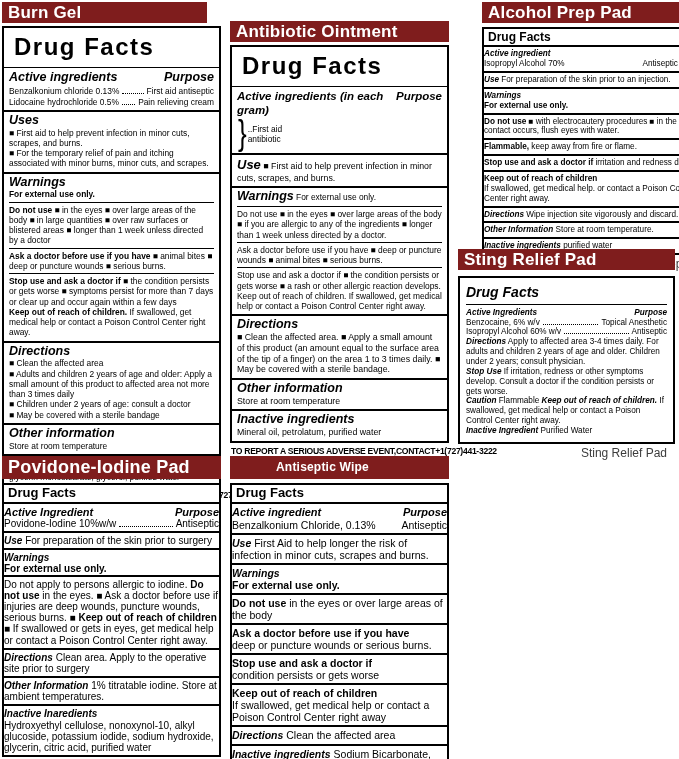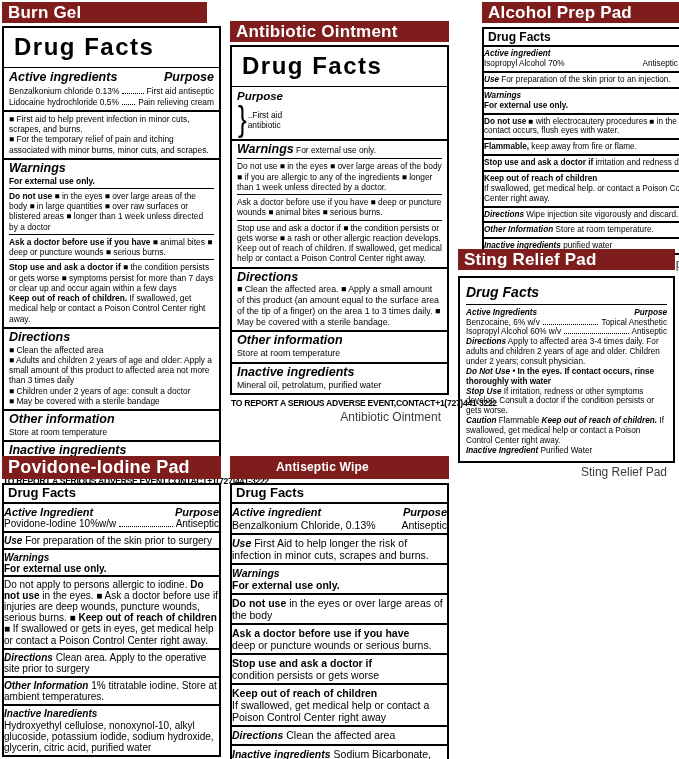--- a/index.html
+++ b/index.html
@@ -75,20 +75,21 @@
         <span class="leader"></span>
         <span>First aid antiseptic</span>
       </div>
       <div class="flexrow">
         <span>Lidocaine hydrochloride 0.5%</span>
         <span class="leader"></span>
         <span>Pain relieving cream</span>
       </div>
     </div>
     <div class="sec t8">
+      <div class="sechdr12">Uses</div>
       <p>■ First aid to help prevent infection in minor cuts, scrapes, and burns.</p>
       <p>■ For the temporary relief of pain and itching associated with minor burns, minor cuts, and scrapes.</p>
     </div>
     <div class="sec t8">
       <div class="sechdr12">Warnings</div>
       <p class="b">For external use only.</p>
       <div class="thinline"></div>
       <p><span class="b">Do not use</span><span> ■ in the eyes  ■ over large areas of the body  ■ in large quantities  ■ over raw surfaces or blistered areas  ■ longer than 1 week unless directed by a doctor</span></p>
       <div class="thinline"></div>
       <p><span class="b">Ask a doctor before use if you have</span><span> ■ animal bites  ■ deep or puncture wounds  ■ serious burns.</span></p>
@@ -117,26 +118,30 @@
 </div>
 
 <div class="panel" style="left:230px; top:2px; width:219px;margin-top:19px;">
   <div class="bar">Antibiotic Ointment</div>
   <div class="box">
     <div class="sec first" style="border-bottom:1.5px solid #000; padding-bottom:4px;">
       <div class="df-big">Drug Facts</div>
     </div>
     <div class="sec first t8" style="border-top:none;">
       <div class="flexrow">
+        <span class="hdr-it" style="font-size:11.5px;">Active ingredients (in each gram)</span>
         <span class="hdr-it" style="font-size:11.5px;">Purpose</span>
       </div>
       <div class="braceRow mt1">
         <span class="brace">}</span>
         <span style="max-width:44px;">..First aid antibiotic</span>
       </div>
+    </div>
+    <div class="sec t9">
+      <p><span class="bi" style="font-size:13px;">Use</span><span> ■ First aid to help prevent infection in minor cuts, scrapes, and burns.</span></p>
     </div>
     <div class="sec t8">
       <p><span class="sechdr12">Warnings</span><span> For external use only.</span></p>
       <div class="thinline"></div>
       <p><span>Do not use</span><span> ■ in the eyes  ■ over large areas of the body  ■ if you are allergic to any of the ingredients  ■ longer than 1 week unless directed by a doctor.</span></p>
       <div class="thinline"></div>
       <p><span>Ask a doctor before use if you have</span><span> ■ deep or puncture wounds  ■ animal bites  ■ serious burns.</span></p>
       <div class="thinline"></div>
       <p><span>Stop use and ask a doctor if</span><span> ■ the condition persists or gets worse  ■ a rash or other allergic reaction develops.</span></p>
       <p>Keep out of reach of children.  If swallowed, get medical help or contact a Poison Control Center right away.</p>
@@ -219,21 +224,20 @@
         <span class="leader"></span>
         <span>Topical Anesthetic</span>
       </div>
       <div class="flexrow">
         <span>Isopropyl Alcohol 60% w/v</span>
         <span class="leader"></span>
         <span>Antiseptic</span>
       </div>
     </div>
     <p class="sting-gap"><span class="bi">Directions</span><span> Apply to affected area 3-4 times daily. For adults and children 2 years of age and older. Children under 2 years; consult physician.</span></p>
-    <p class="sting-gap"><span class="bi">Do Not Use</span><span class="b"> • In the eyes. If contact occurs, rinse thoroughly with water</span></p>
     <p class="sting-gap"><span class="bi">Stop Use</span><span> If irritation, redness or other symptoms develop. Consult a doctor if the condition persists or gets worse.</span></p>
     <p class="sting-gap"><span class="bi">Caution</span><span> Flammable </span><span class="bi">Keep out of reach of children.</span><span> If swallowed, get medical help or contact a Poison Control Center right away.</span></p>
     <p class="sting-gap"><span class="bi">Inactive Ingredient</span><span>  Purified Water</span></p>
   </div>
   <div class="caption">Sting Relief Pad</div>
 </div>
 
 <div class="panel" style="left:2px; top:456px; width:219px;">
   <div class="bar" style="font-size:18px; line-height:23px;">Povidone-Iodine Pad</div>
   <div class="rbox t10">

